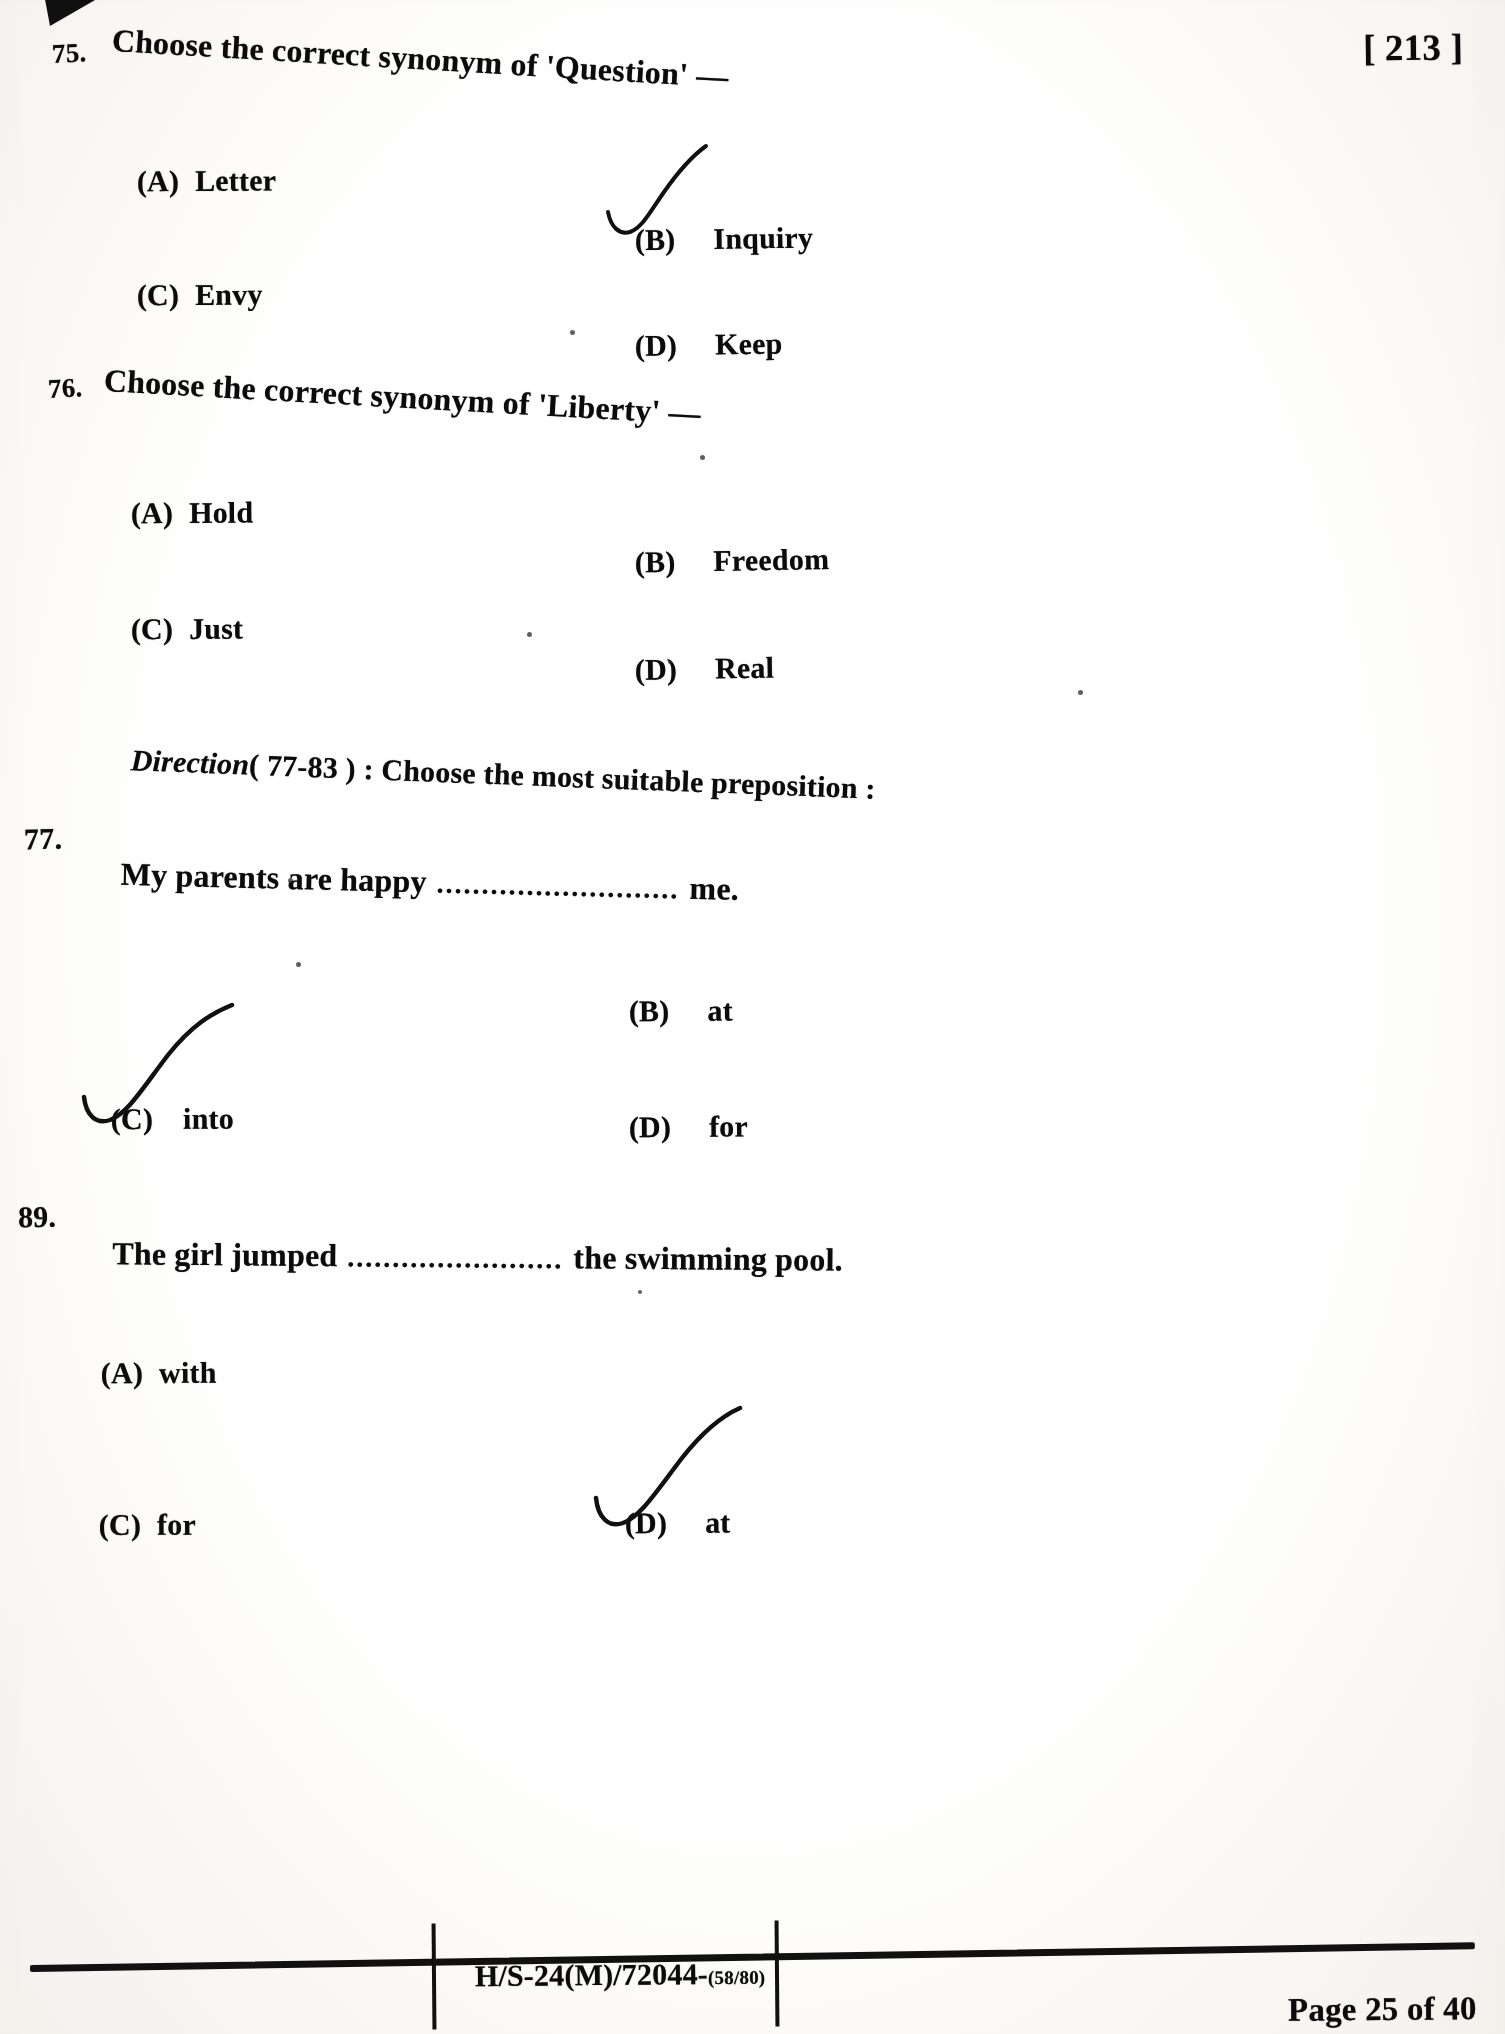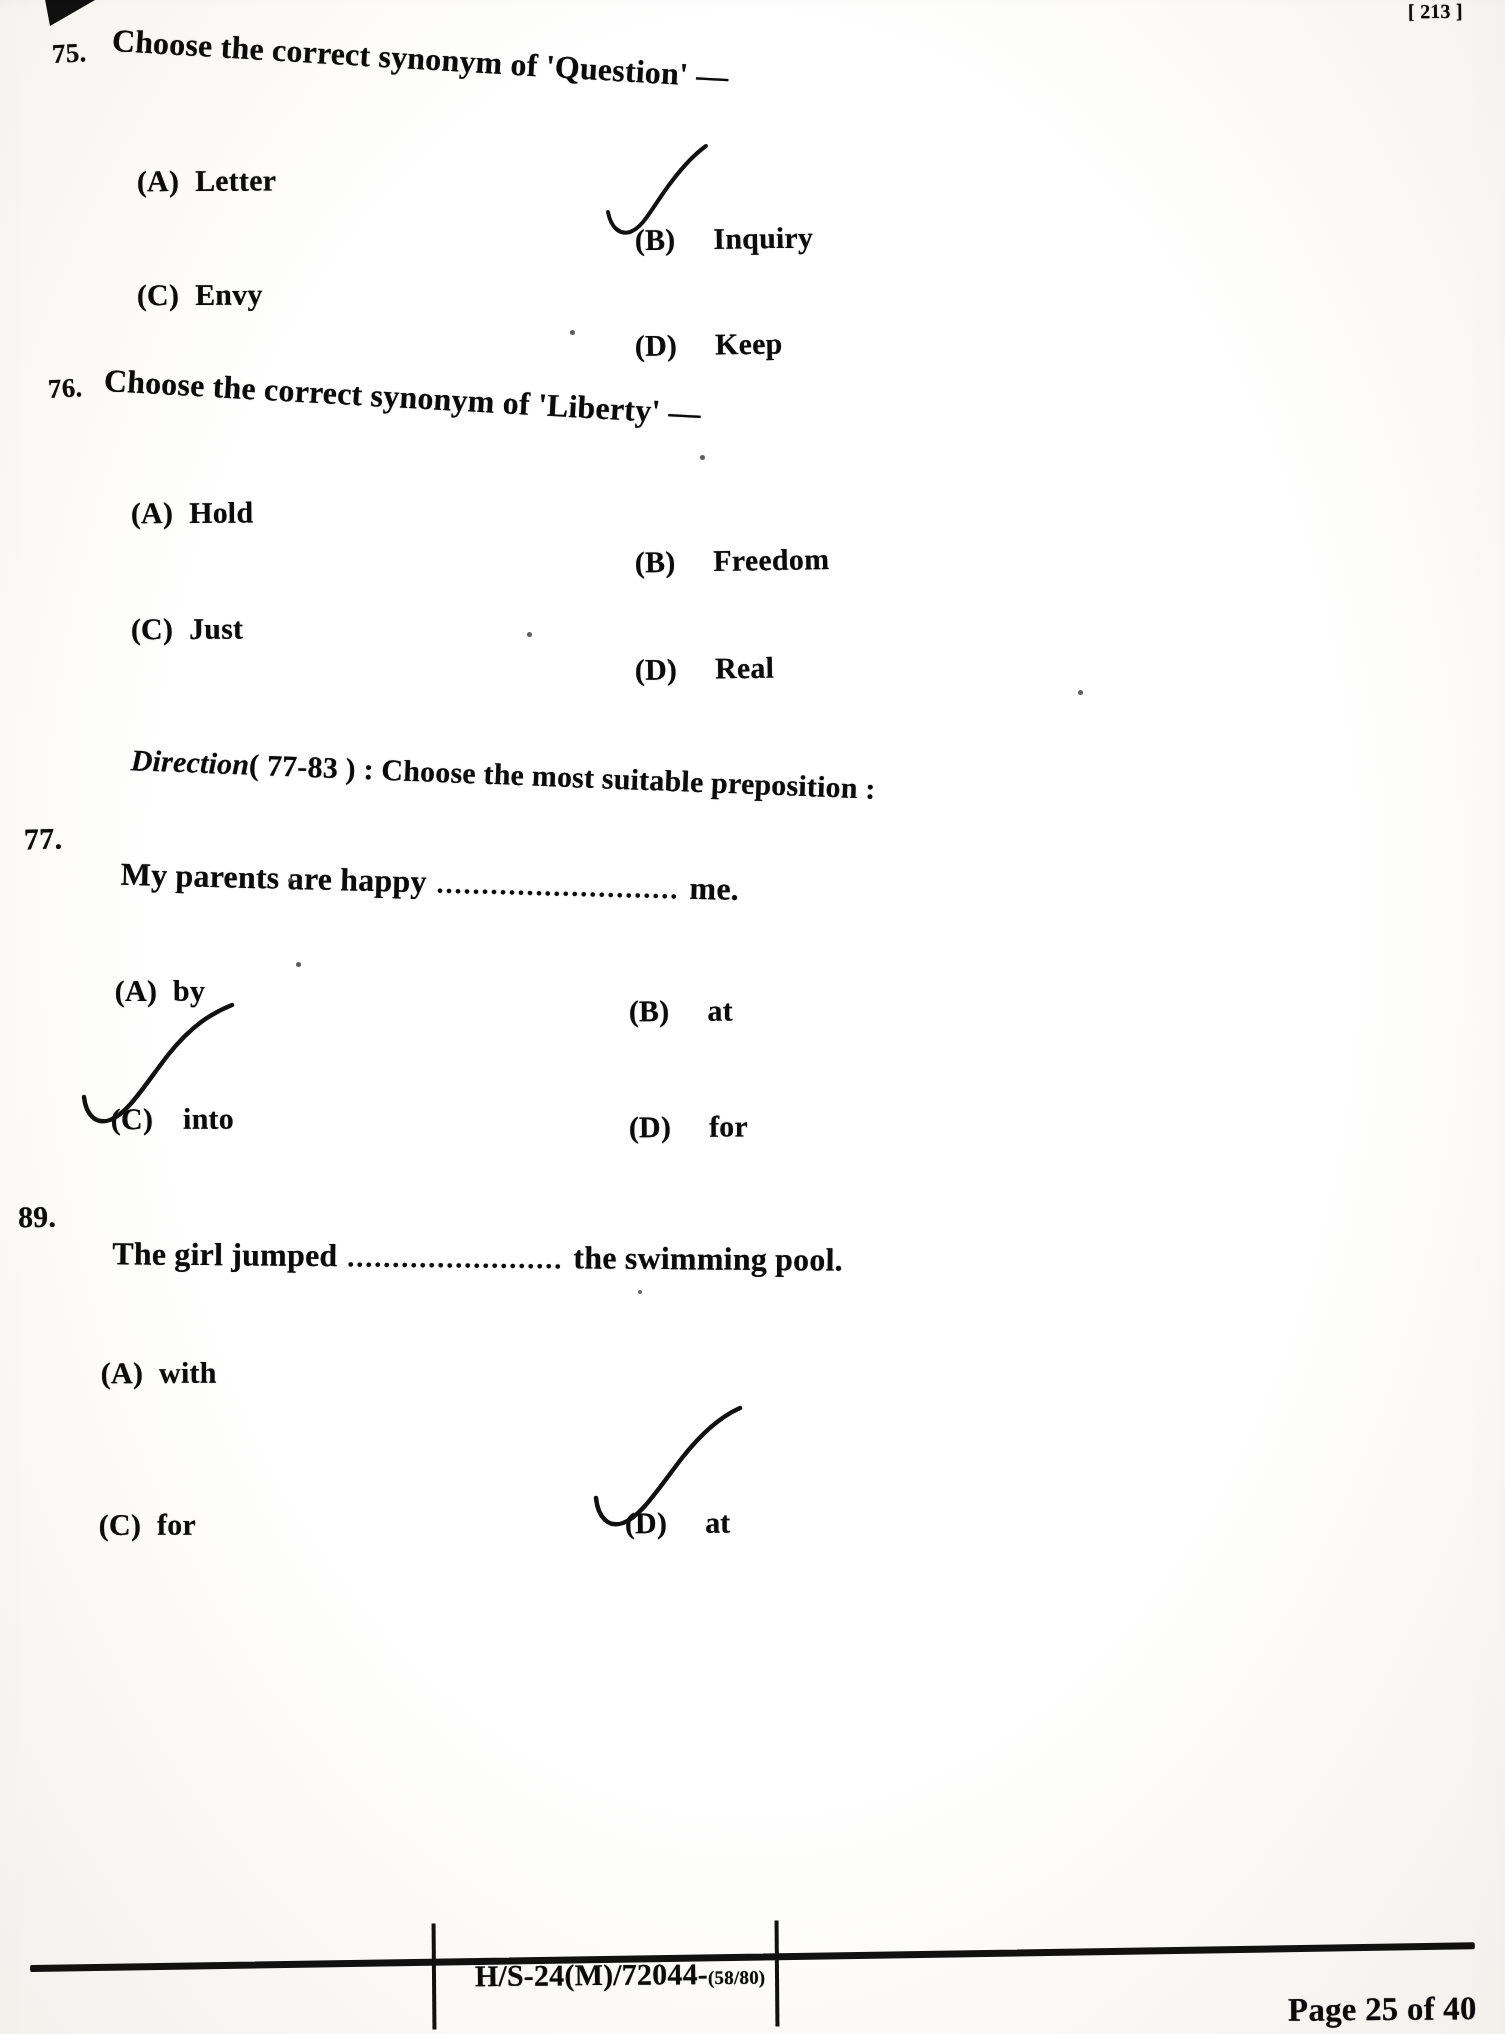--- a/index.html
+++ b/index.html
@@ -38,23 +38,23 @@
     color: #0b0b0b;
     font-weight: 700;
     letter-spacing: .2px;
     text-shadow: 0 0 1px rgba(0,0,0,.55);
     white-space: pre;
   }
   .abs { position: absolute; }
 
   
   .page-marker {
-    top: 0;
+    top: 26px;
     right: 42px;
-    font-size: 20px;
+    font-size: 37px;
     font-family: "Liberation Serif", serif;
     transform: rotate(-0.6deg);
   }
 
   
   .qnum {
     font-size: 30px;
     font-family: "Liberation Serif", serif;
   }
   
@@ -204,23 +204,20 @@
 
   <div class="abs ink direction" style="left:100px; top:708px; transform: rotate(2.2deg); transform-origin:left center;">
     <span class="dir-word">Direction</span><span>( </span><span class="dir-range">77-83</span><span> )</span><span> : </span><span>Choose the most suitable preposition :</span>
   </div>
 
   <div class="abs ink qnum" style="left:24px; top:822px; transform: rotate(-1.6deg);">77.</div>
   <div class="abs ink qtext" style="left:88px; top:818px; transform: rotate(1.4deg); transform-origin:left center;">
     <span>My parents are happy</span><span class="blank" style="margin:0 10px;">...........................</span><span>me.</span>
   </div>
 
-  <div class="abs ink opt" style="left:84px; top:940px; transform: rotate(-0.3deg);">
-    <span class="lbl">(A)</span><span>by</span>
-  </div>
 
   <div class="abs ink opt" style="left:598px; top:960px; transform: rotate(-0.5deg);">
     <span class="lbl">(B)</span><span style="margin-left:22px;">at</span>
   </div>
 
   <div class="abs ink opt" style="left:80px; top:1068px; transform: rotate(-0.3deg);">
     <span class="lbl">(C)</span><span style="margin-left:14px;">into</span>
   </div>
 
   <div class="pen" style="left:72px; top:1005px;">

